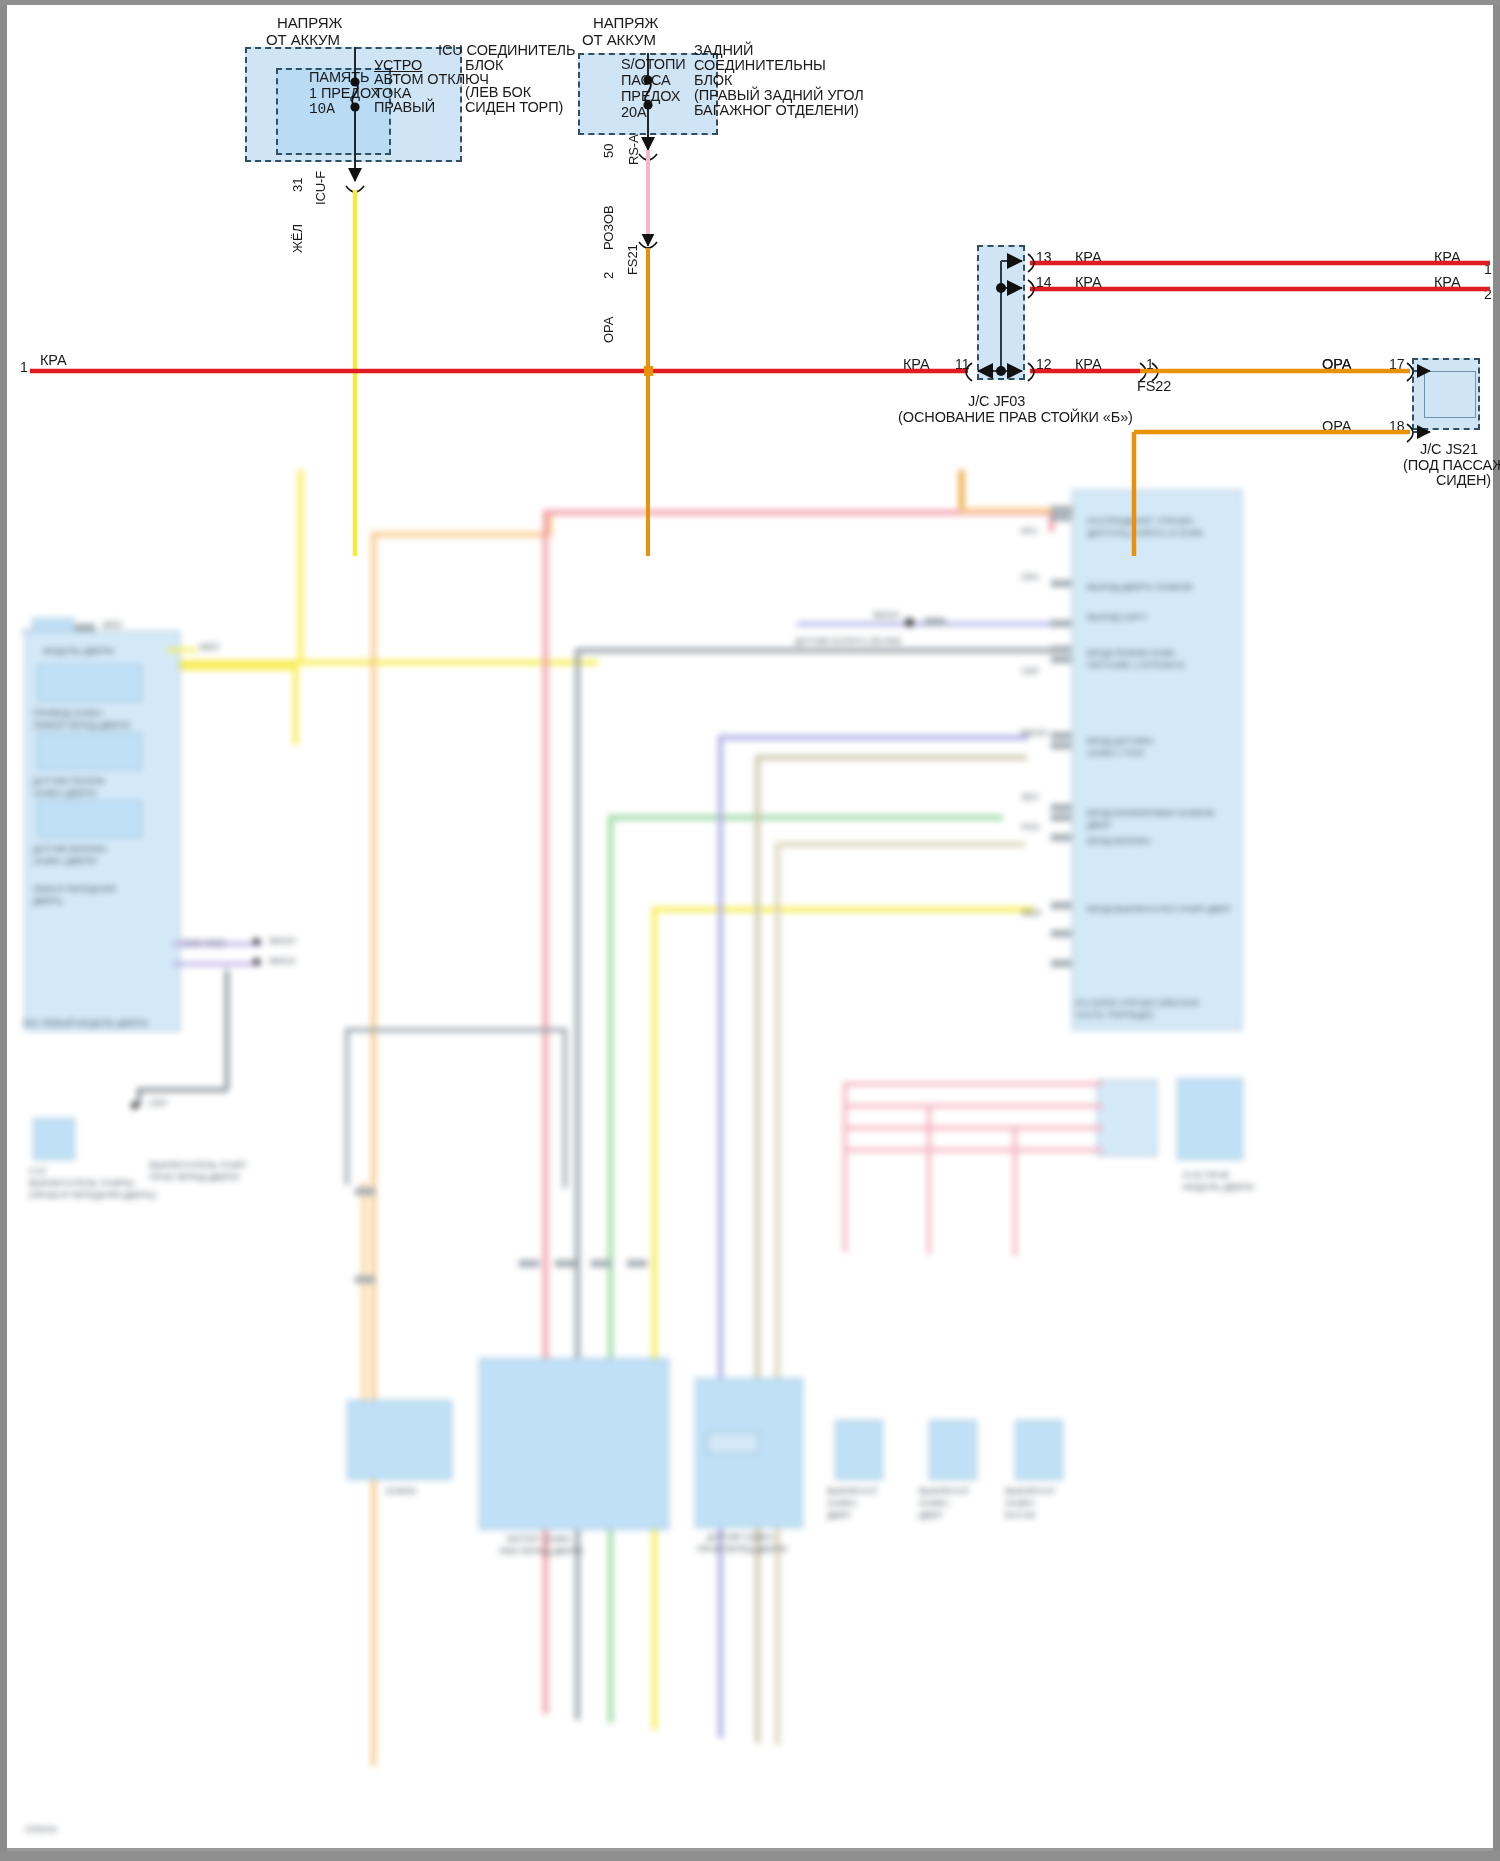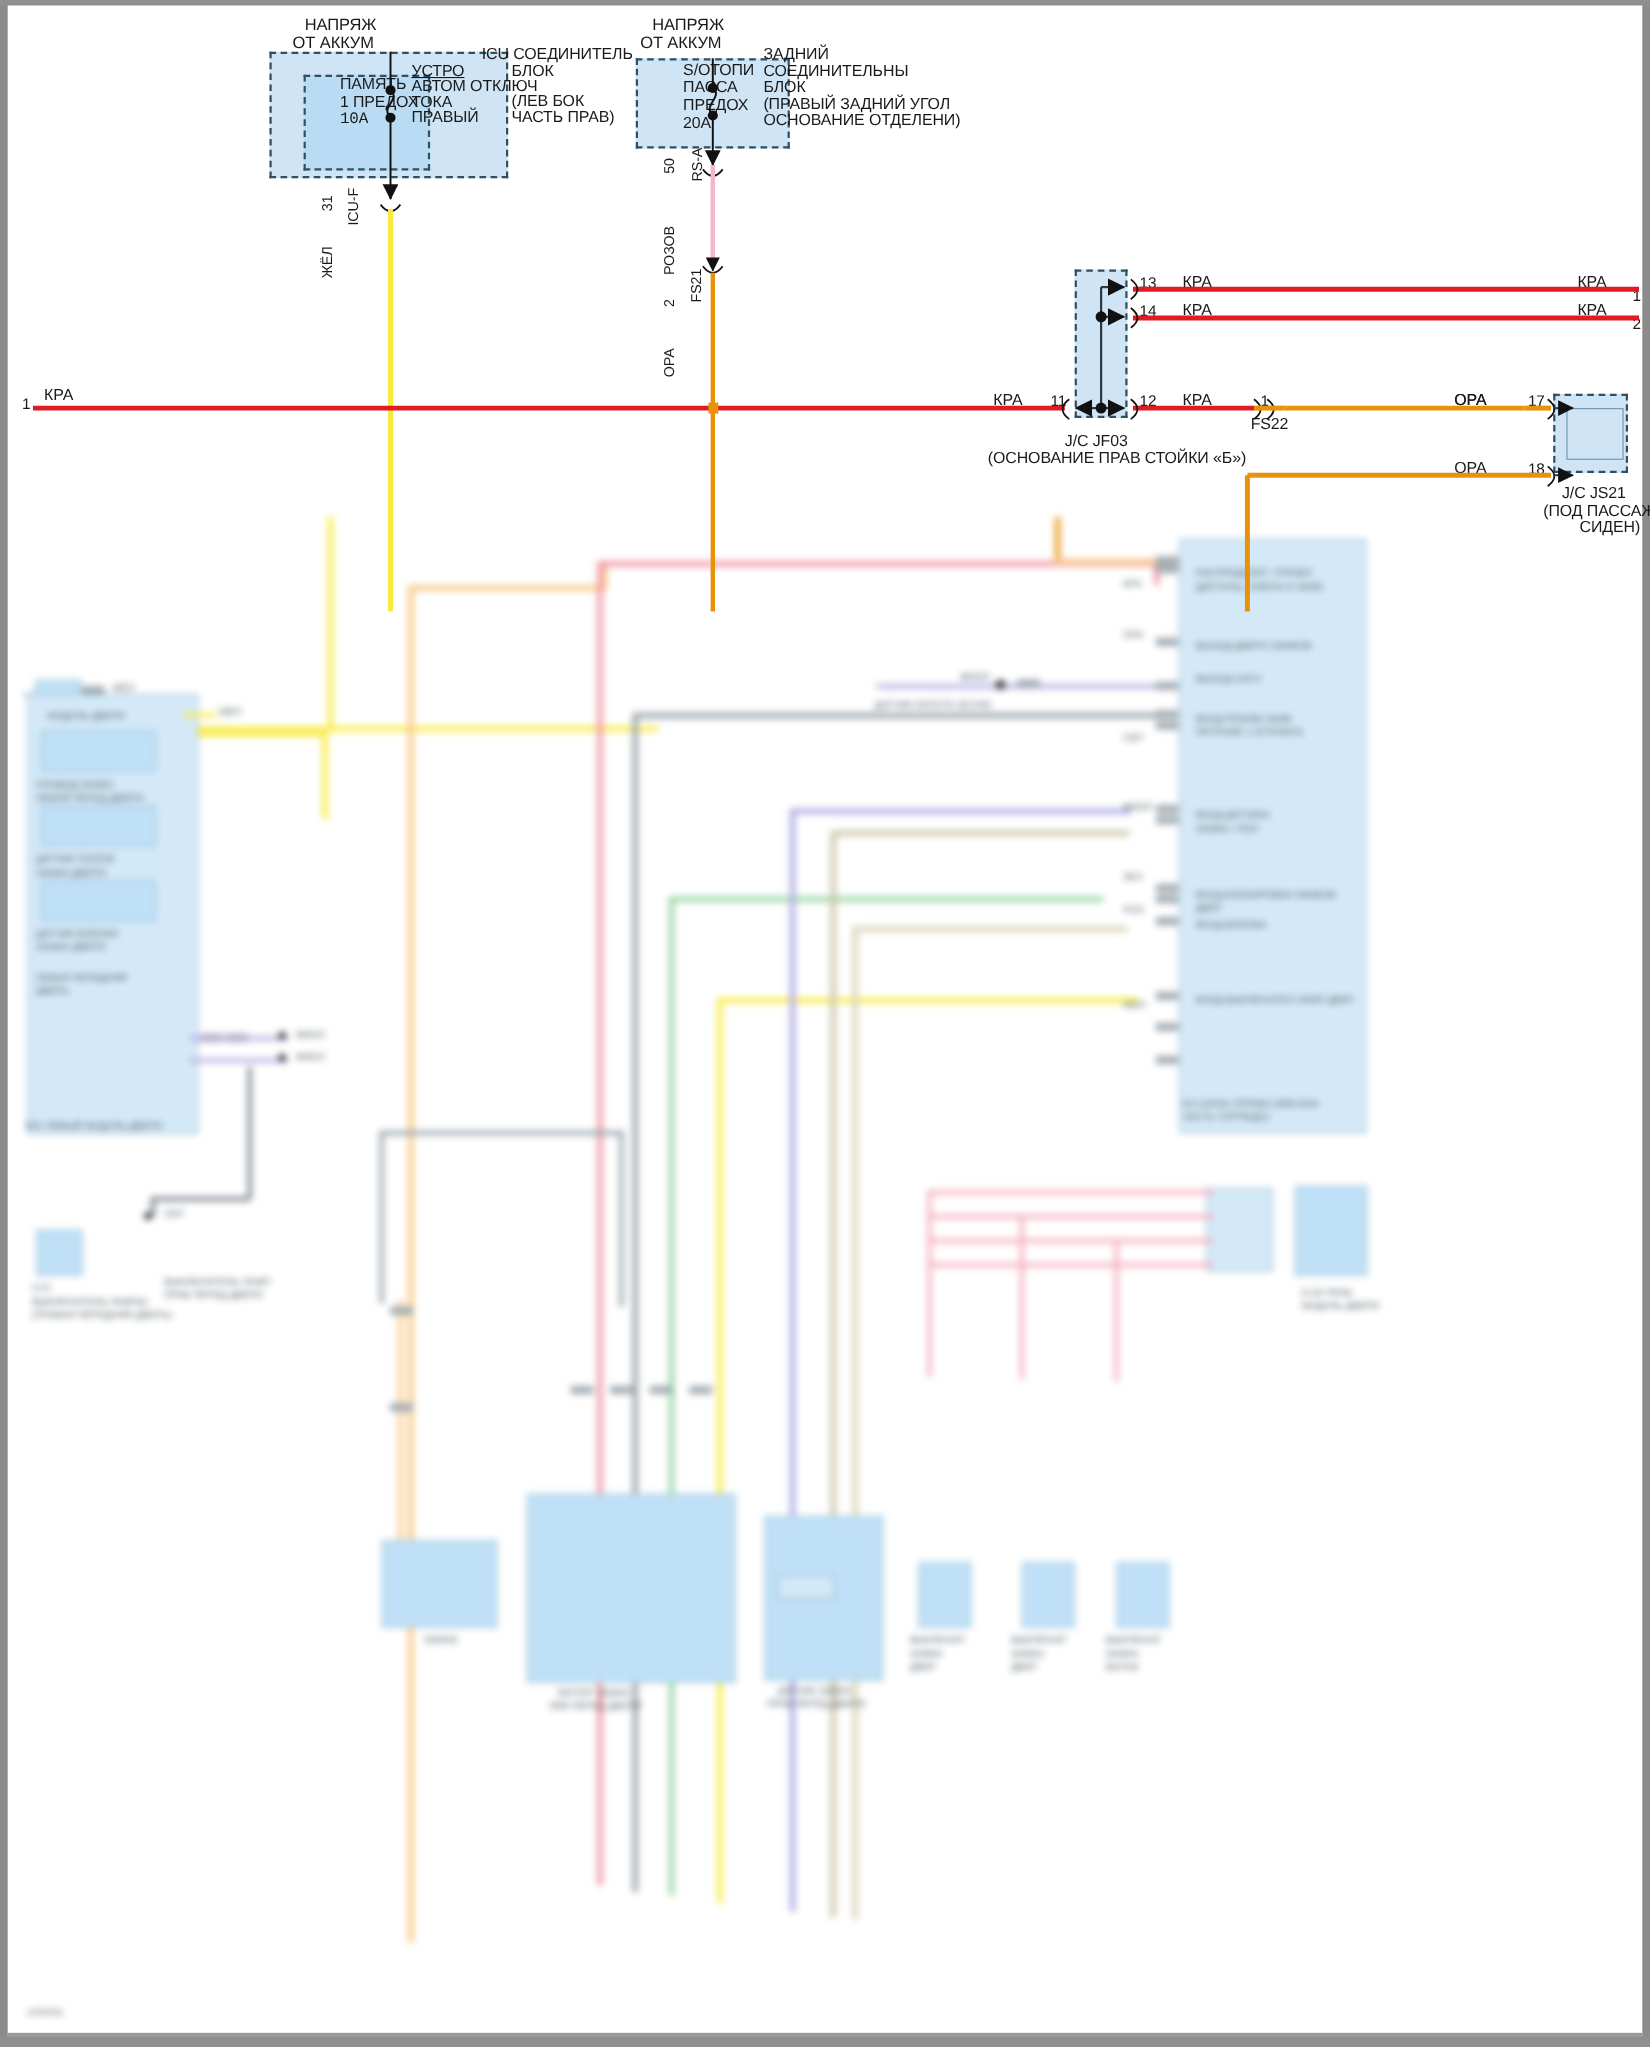--- a/index.html
+++ b/index.html
@@ -317,41 +317,41 @@
   <div class="txt" style="left:309px;top:101px;font-family:Liberation Mono, monospace;">10А</div>
 
   <div class="txt" style="left:374px;top:57px;text-decoration:underline;">УСТРО</div>
   <div class="txt" style="left:374px;top:71px;">АВТОМ ОТКЛЮЧ</div>
   <div class="txt" style="left:374px;top:85px;">ТОКА</div>
   <div class="txt" style="left:374px;top:99px;">ПРАВЫЙ</div>
 
   <div class="txt" style="left:438px;top:42px;">ICU СОЕДИНИТЕЛЬ</div>
   <div class="txt" style="left:465px;top:57px;">БЛОК</div>
   <div class="txt" style="left:465px;top:84px;">(ЛЕВ БОК</div>
-  <div class="txt" style="left:465px;top:99px;">ЧАСТЬ ПРАВ)</div>
+  <div class="txt" style="left:465px;top:99px;">СИДЕН ТОРП)</div>
 
   <div class="txt vert" style="left:289px;top:192px;font-size:13px;">31</div>
   <div class="txt vert" style="left:312px;top:205px;font-size:13px;">ICU-F</div>
   <div class="txt vert" style="left:289px;top:253px;font-size:13px;">ЖЁЛ</div>
 
   <div class="txt" style="left:593px;top:14px;font-size:15px;">НАПРЯЖ</div>
   <div class="txt" style="left:582px;top:31px;font-size:15px;">ОТ АККУМ</div>
 
   <div class="box-dash" style="left:578px;top:53px;width:140px;height:82px;"></div>
 
   <div class="txt" style="left:621px;top:56px;">S/ОТОПИ</div>
   <div class="txt" style="left:621px;top:72px;">ПАССА</div>
   <div class="txt" style="left:621px;top:88px;">ПРЕДОХ</div>
   <div class="txt" style="left:621px;top:104px;">20А</div>
 
   <div class="txt" style="left:694px;top:42px;">ЗАДНИЙ</div>
   <div class="txt" style="left:694px;top:57px;">СОЕДИНИТЕЛЬНЫ</div>
   <div class="txt" style="left:694px;top:72px;">БЛОК</div>
   <div class="txt" style="left:694px;top:87px;">(ПРАВЫЙ ЗАДНИЙ УГОЛ</div>
-  <div class="txt" style="left:694px;top:102px;">ОСНОВАНИЕ ОТДЕЛЕНИ)</div>
+  <div class="txt" style="left:694px;top:102px;">БАГАЖНОГ ОТДЕЛЕНИ)</div>
 
   <div class="txt vert" style="left:600px;top:158px;font-size:13px;">50</div>
   <div class="txt vert" style="left:625px;top:165px;font-size:13px;">RS-A</div>
   <div class="txt vert" style="left:600px;top:250px;font-size:13px;">РОЗОВ</div>
   <div class="txt vert" style="left:600px;top:279px;font-size:13px;">2</div>
   <div class="txt vert" style="left:624px;top:275px;font-size:13px;">FS21</div>
   <div class="txt vert" style="left:600px;top:343px;font-size:13px;">ОРА</div>
 
   <div class="box-dash" style="left:977px;top:245px;width:48px;height:135px;"></div>
 

